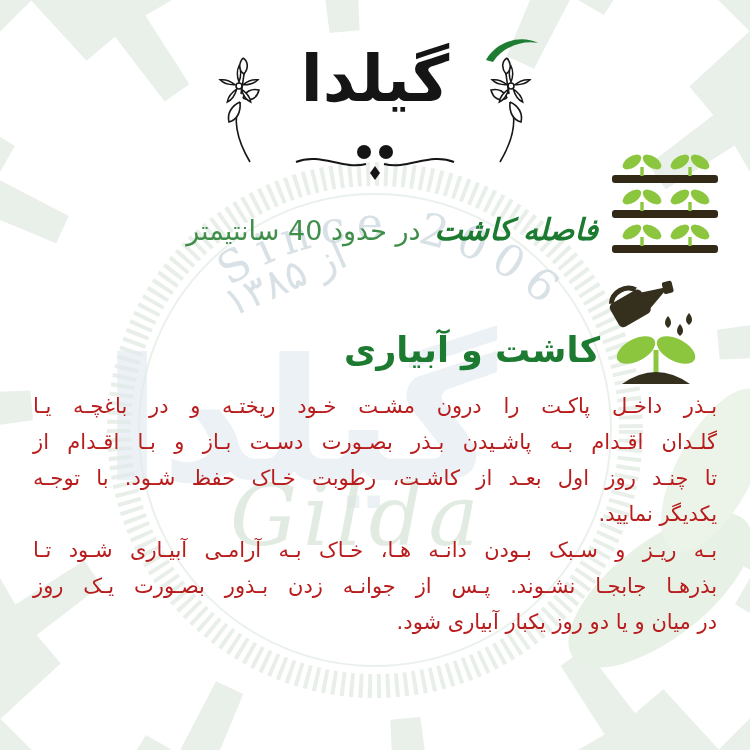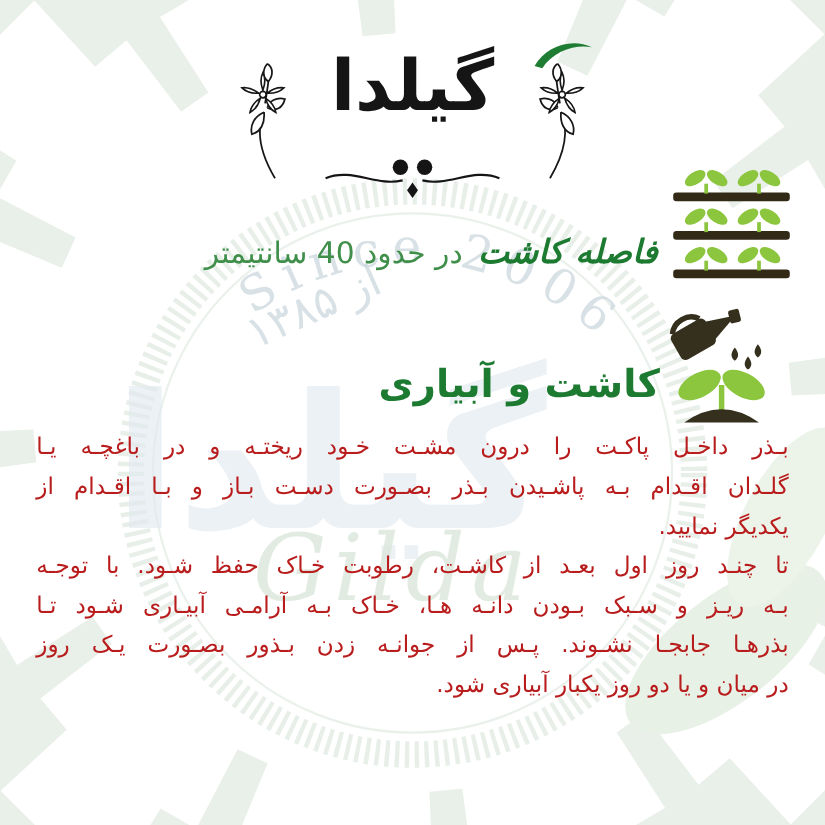--- a/index.html
+++ b/index.html
@@ -162,20 +162,20 @@
     <ellipse cx="40" cy="74" rx="21" ry="11" transform="rotate(-28 40 74)" fill="#8cc63e"></ellipse>
     <ellipse cx="80" cy="74" rx="21" ry="11" transform="rotate(28 80 74)" fill="#8cc63e"></ellipse>
     <path d="M26,108 Q60,84 94,108 Z" fill="#35301d"></path>
   </svg>
 
   <div class="care-title">کاشت و آبیاری</div>
 
   <div class="body-text">
     <div class="body-line">بـذر داخـل پاکـت را درون مشـت خـود ریختـه و در باغچـه یـا</div>
     <div class="body-line">گلـدان اقـدام بـه پاشـیدن بـذر بصـورت دسـت بـاز و بـا اقـدام از</div>
+    <div class="body-line">تا چنـد روز اول بعـد از کاشـت، رطوبت خـاک حفظ شـود. با توجـه</div>
     <div class="body-line para-end">یکدیگر نمایید.</div>
-    <div class="body-line">تا چنـد روز اول بعـد از کاشـت، رطوبت خـاک حفظ شـود. با توجـه</div>
     <div class="body-line">بـه ریـز و سـبک بـودن دانـه هـا، خـاک بـه آرامـی آبیـاری شـود تـا</div>
     <div class="body-line">بذرهـا جابجـا نشـوند. پـس از جوانـه زدن بـذور بصـورت یـک روز</div>
     <div class="body-line para-end">در میان و یا دو روز یکبار آبیاری شود.</div>
   </div>
 
 </div>
 
 </body></html>

